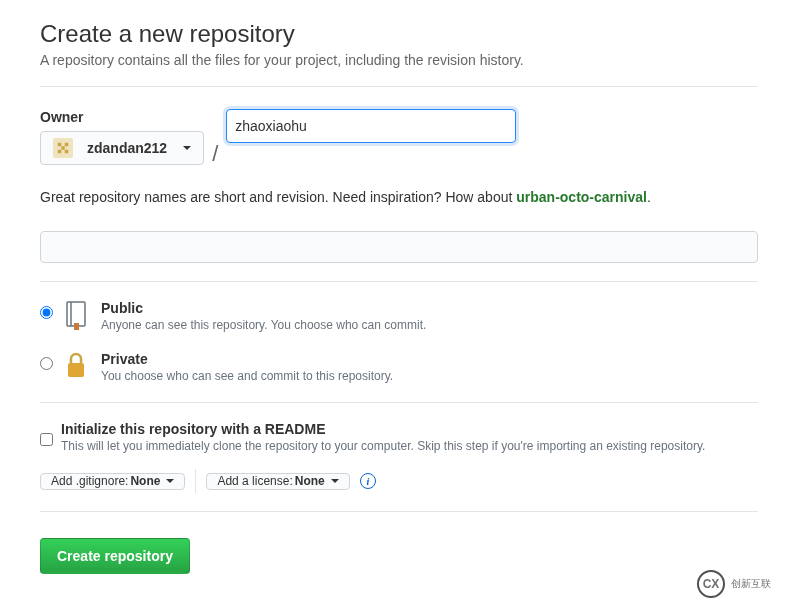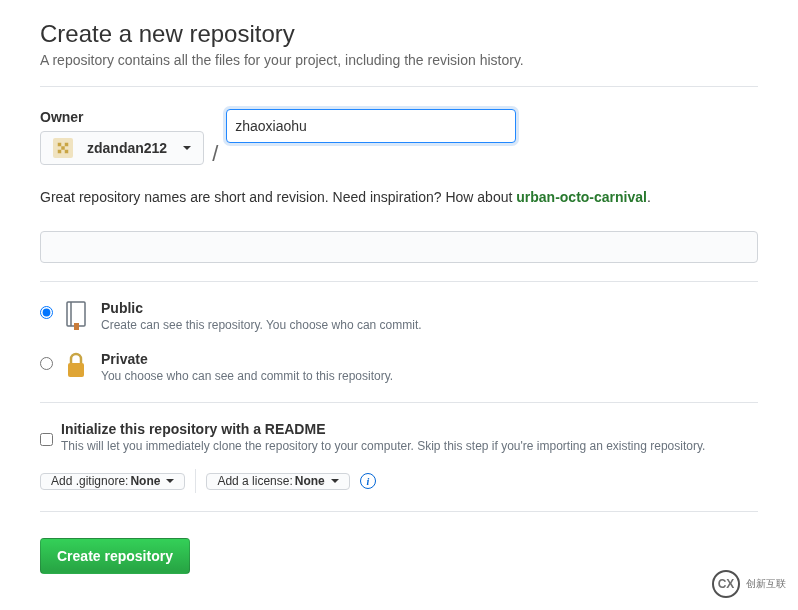--- a/index.html
+++ b/index.html
@@ -190,21 +190,21 @@
       border-radius: 4px;
       color: #fff;
       font-size: 14px;
       font-weight: 600;
       cursor: pointer;
       margin-top: 8px;
     }
     .watermark {
       position: fixed;
       bottom: 12px;
-      right: 12px;
+      right: 27px;
       opacity: 0.85;
       display: flex;
       align-items: center;
       gap: 6px;
       font-size: 10px;
       color: #555;
     }
     .watermark .wm-icon {
       width: 28px; height: 28px;
       border: 2px solid #333;
@@ -265,21 +265,21 @@
   <input type="radio" name="vis" checked="" style="">
   <span class="vis-icon">
     <svg width="26" height="30" viewBox="0 0 26 30">
       <rect x="4" y="2" width="18" height="24" rx="1" fill="none" stroke="#6a737d" stroke-width="1.5"></rect>
       <line x1="8" y1="2" x2="8" y2="26" stroke="#6a737d" stroke-width="1.5"></line>
       <rect x="11" y="23" width="5" height="7" fill="#c97c3a"></rect>
     </svg>
   </span>
   <div class="vis-text">
     <strong>Public</strong>
-    <p>Create can see this repository. You choose who can commit.</p>
+    <p>Anyone can see this repository. You choose who can commit.</p>
   </div>
 </div>
 
 <div class="vis-option">
   <input type="radio" name="vis" style="">
   <span class="vis-icon">
     <svg width="26" height="30" viewBox="0 0 26 30">
       <path d="M8 12 V8 a5 5 0 0 1 10 0 V12" fill="none" stroke="#c9a544" stroke-width="2.5"></path>
       <rect x="5" y="12" width="16" height="14" rx="2" fill="#dfa535"></rect>
     </svg>

